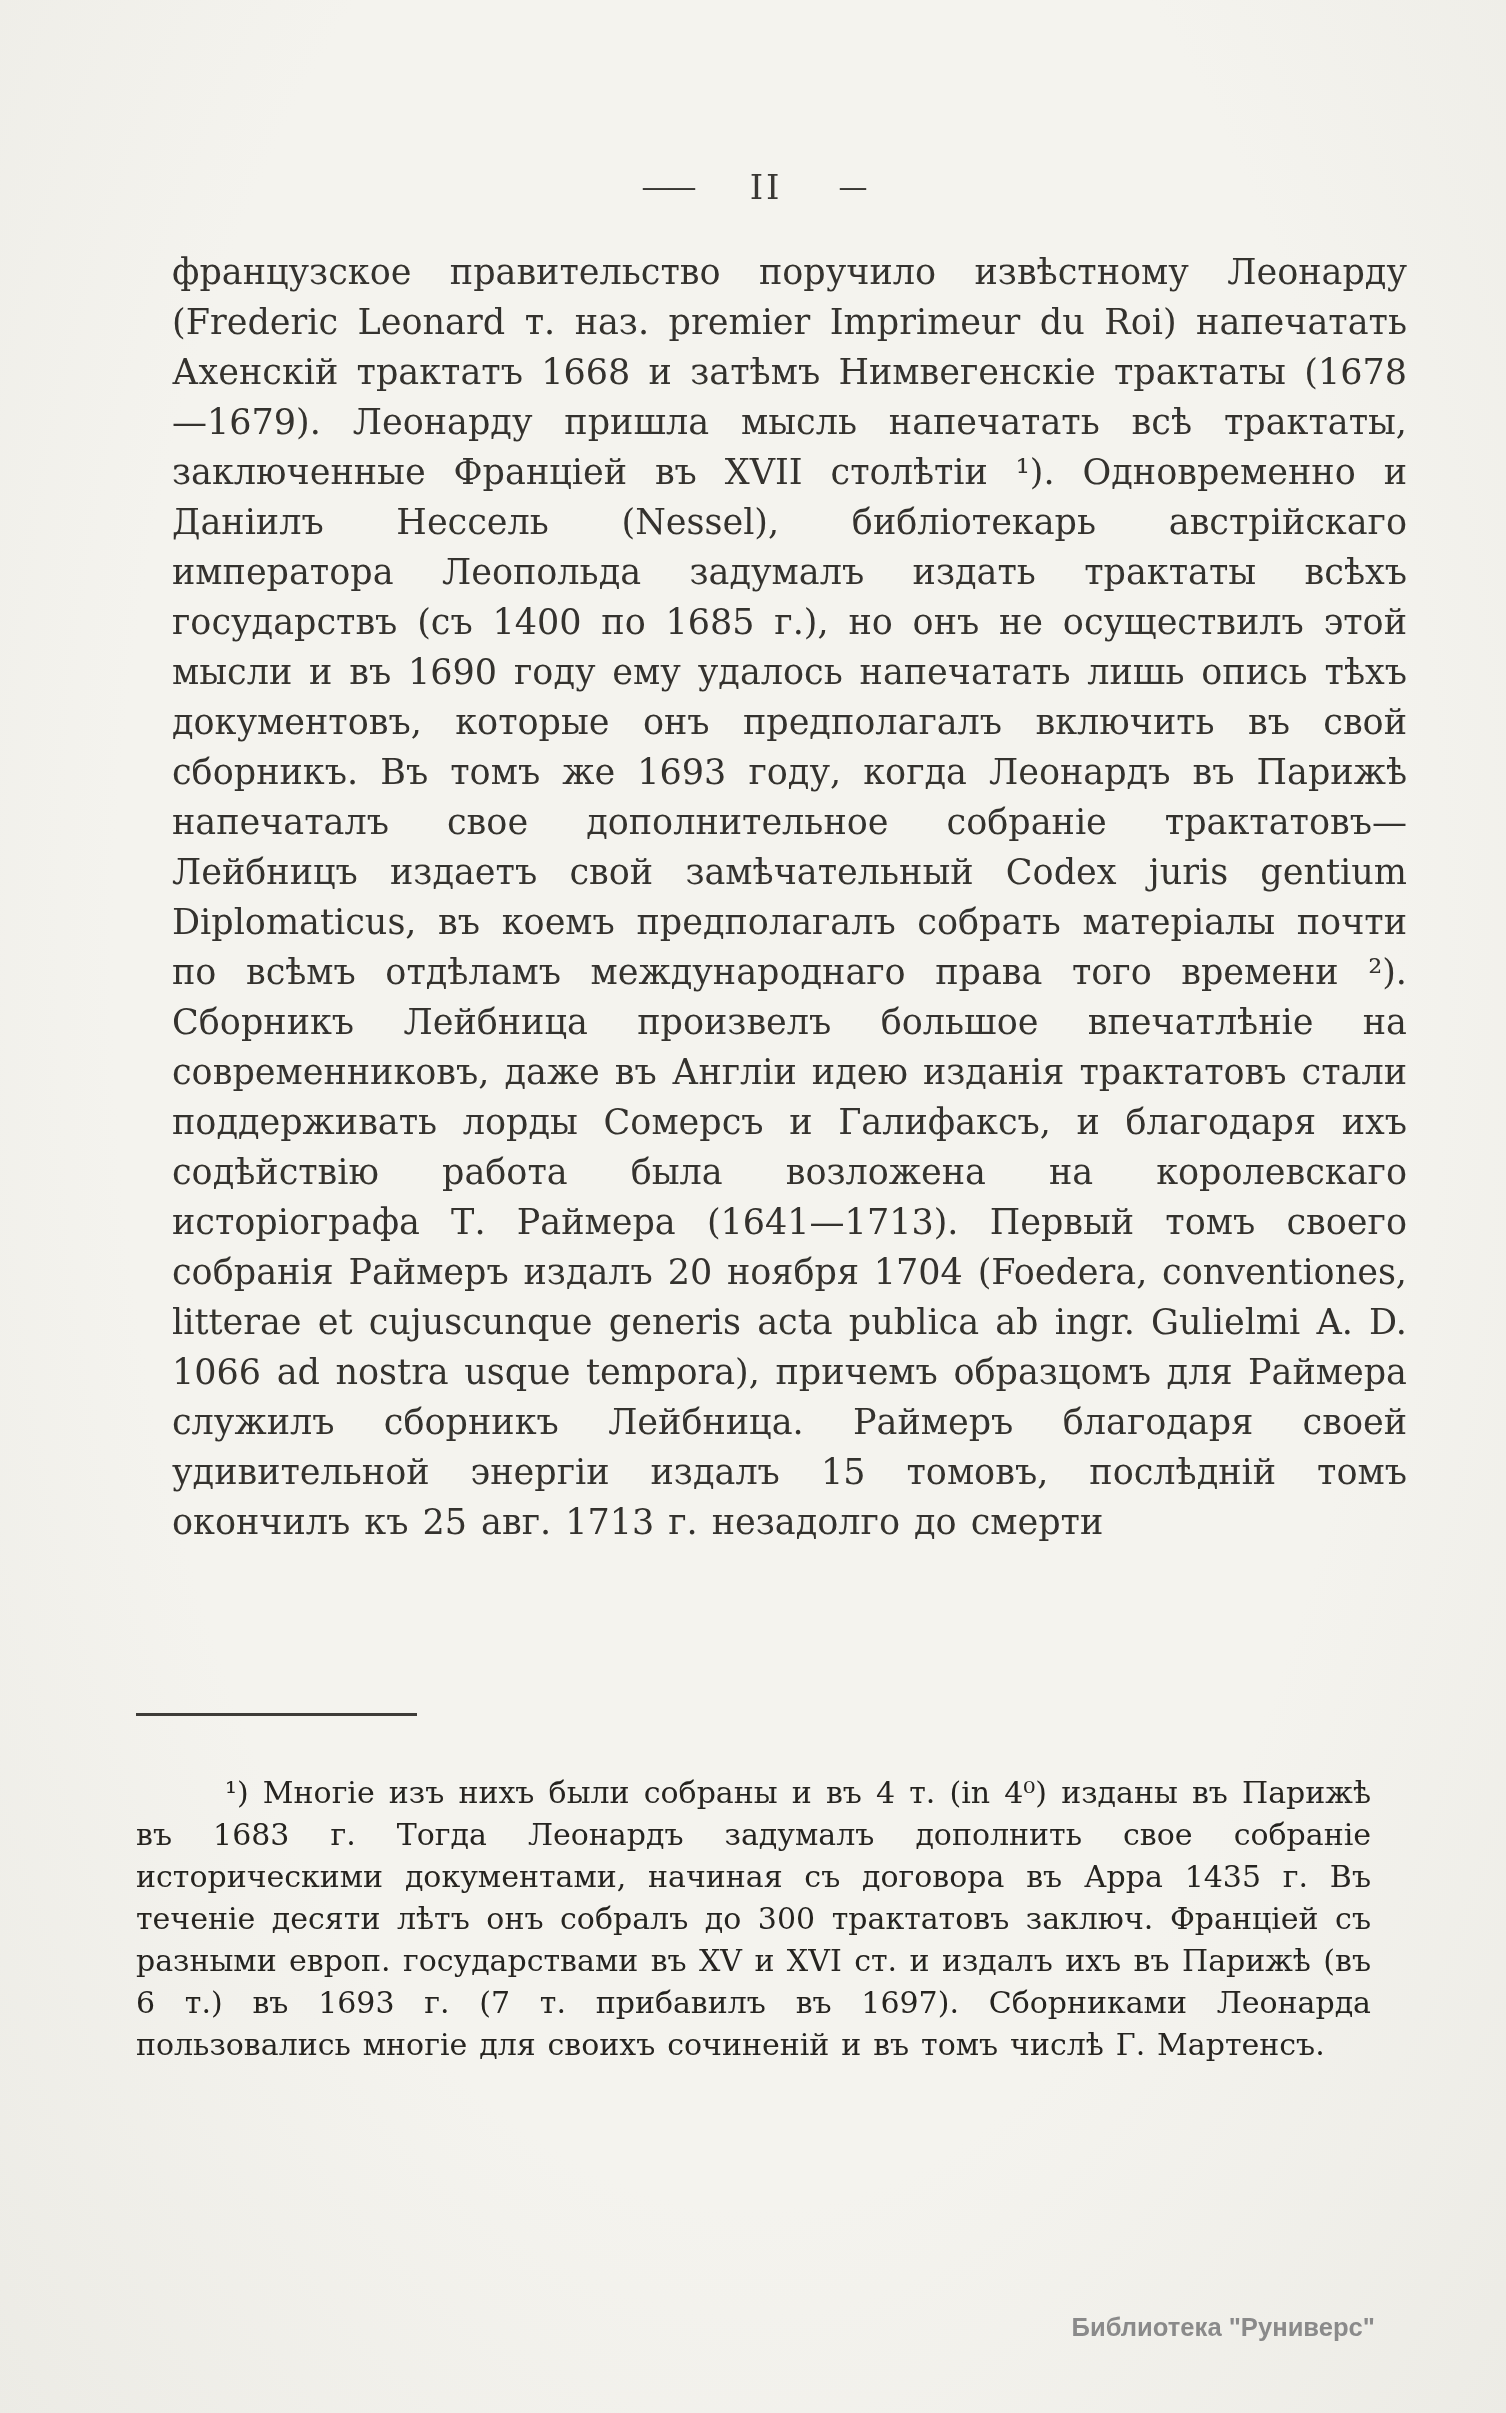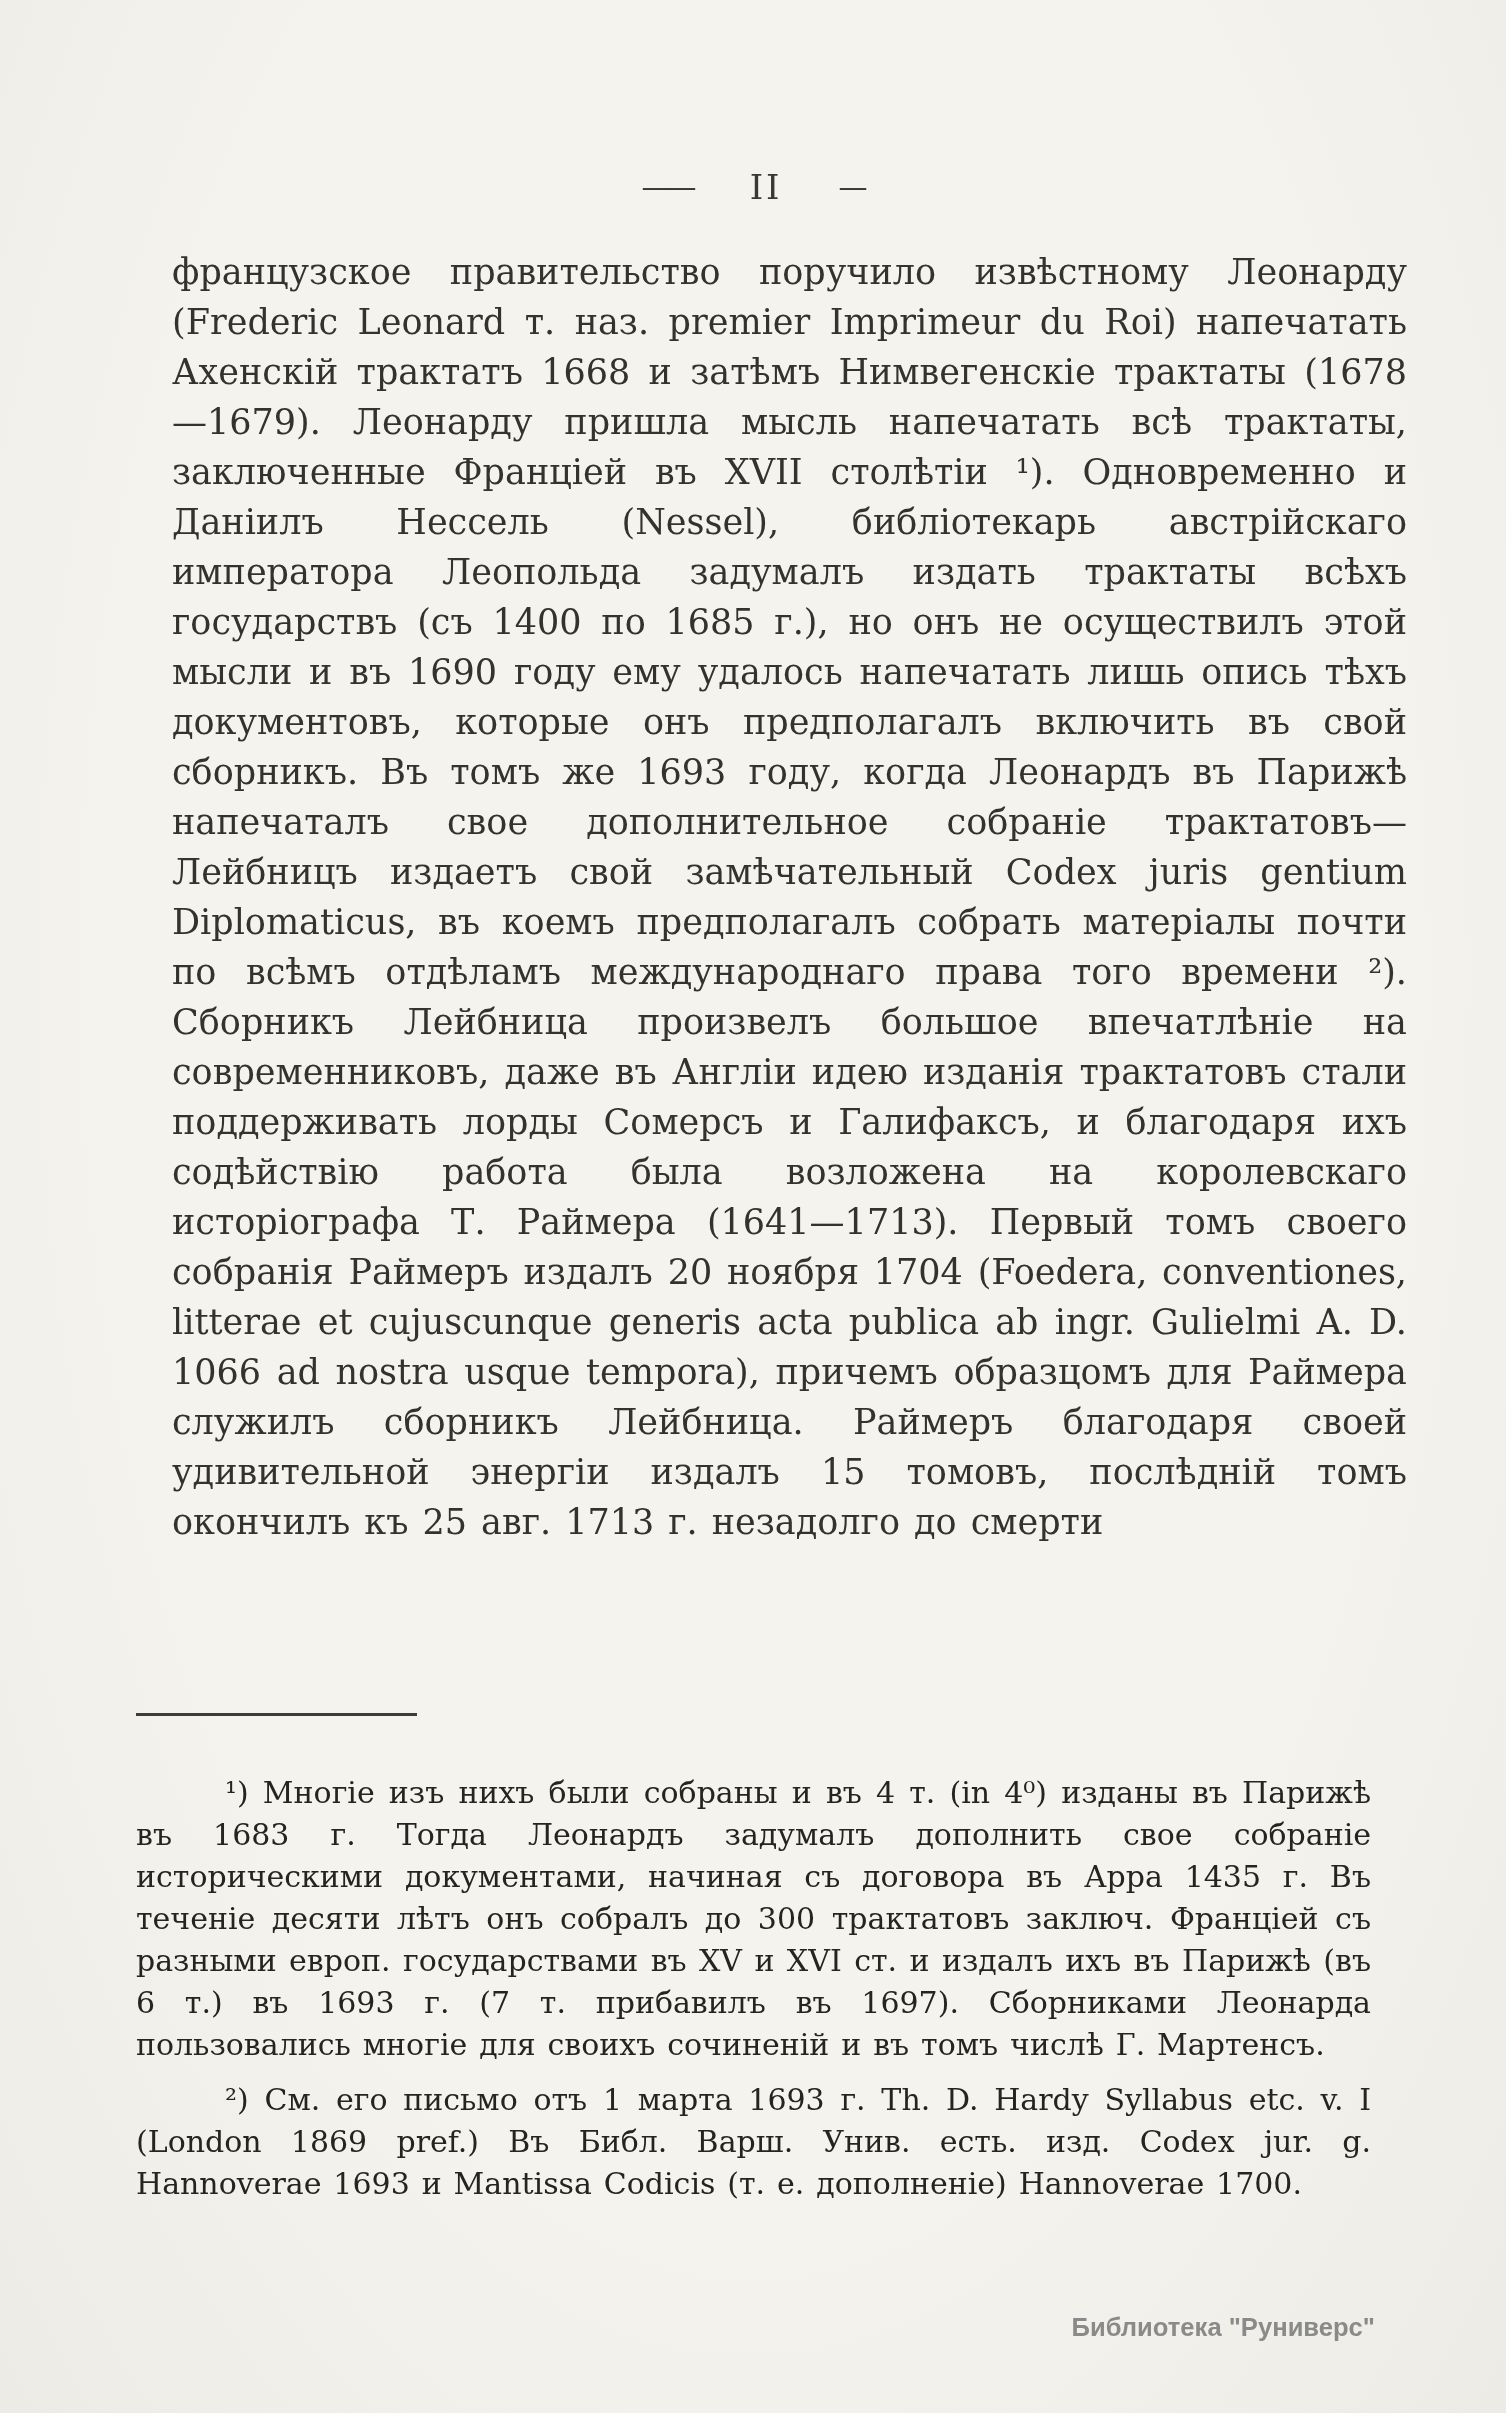--- a/index.html
+++ b/index.html
@@ -91,19 +91,18 @@
   </div>
 
   <div class="main-text">
     <p class="body-paragraph">французское правительство поручило извѣстному Леонарду (Frederic Leonard т. наз. premier Imprimeur du Roi) напечатать Ахенскій трактатъ 1668 и затѣмъ Нимвегенскіе трактаты (1678—1679). Леонарду пришла мысль напечатать всѣ трактаты, заключенные Франціей въ XVII столѣтіи ¹). Одновременно и Даніилъ Нессель (Nessel), библіотекарь австрійскаго императора Леопольда задумалъ издать трактаты всѣхъ государствъ (съ 1400 по 1685 г.), но онъ не осуществилъ этой мысли и въ 1690 году ему удалось напечатать лишь опись тѣхъ документовъ, которые онъ предполагалъ включить въ свой сборникъ. Въ томъ же 1693 году, когда Леонардъ въ Парижѣ напечаталъ свое дополнительное собраніе трактатовъ—Лейбницъ издаетъ свой замѣчательный Codex juris gentium Diplomaticus, въ коемъ предполагалъ собрать матеріалы почти по всѣмъ отдѣламъ международнаго права того времени ²). Сборникъ Лейбница произвелъ большое впечатлѣніе на современниковъ, даже въ Англіи идею изданія трактатовъ стали поддерживать лорды Сомерсъ и Галифаксъ, и благодаря ихъ содѣйствію работа была возложена на королевскаго исторіографа Т. Раймера (1641—1713). Первый томъ своего собранія Раймеръ издалъ 20 ноября 1704 (Foedera, conventiones, litterae et cujuscunque generis acta publica ab ingr. Gulielmi A. D. 1066 ad nostra usque tempora), причемъ образцомъ для Раймера служилъ сборникъ Лейбница. Раймеръ благодаря своей удивительной энергіи издалъ 15 томовъ, послѣдній томъ окончилъ къ 25 авг. 1713 г. незадолго до смерти</p>
   </div>
 
   <div class="footnote-separator"></div>
 
   <div class="footnotes">
     <p class="footnote">¹) Многіе изъ нихъ были собраны и въ 4 т. (in 4⁰) изданы въ Парижѣ въ 1683 г. Тогда Леонардъ задумалъ дополнить свое собраніе историческими документами, начиная съ договора въ Арра 1435 г. Въ теченіе десяти лѣтъ онъ собралъ до 300 трактатовъ заключ. Франціей съ разными европ. государствами въ XV и XVI ст. и издалъ ихъ въ Парижѣ (въ 6 т.) въ 1693 г. (7 т. прибавилъ въ 1697). Сборниками Леонарда пользовались многіе для своихъ сочиненій и въ томъ числѣ Г. Мартенсъ.</p>
-    <p class="footnote">²) См. его письмо отъ 1 марта 1693 г. Th. D. Hardy Syllabus etc. v. I (London 1869 pref.) Въ Библ. Варш. Унив. есть. изд. Codex jur. g. Hannoverae 1693 и Mantissa Codicis (т. е. дополненіе) Hannoverae 1700.</p>
   </div>
 
   <div class="watermark">Библиотека "Руниверс"</div>
 
 </div>
 
 
 </body></html>

